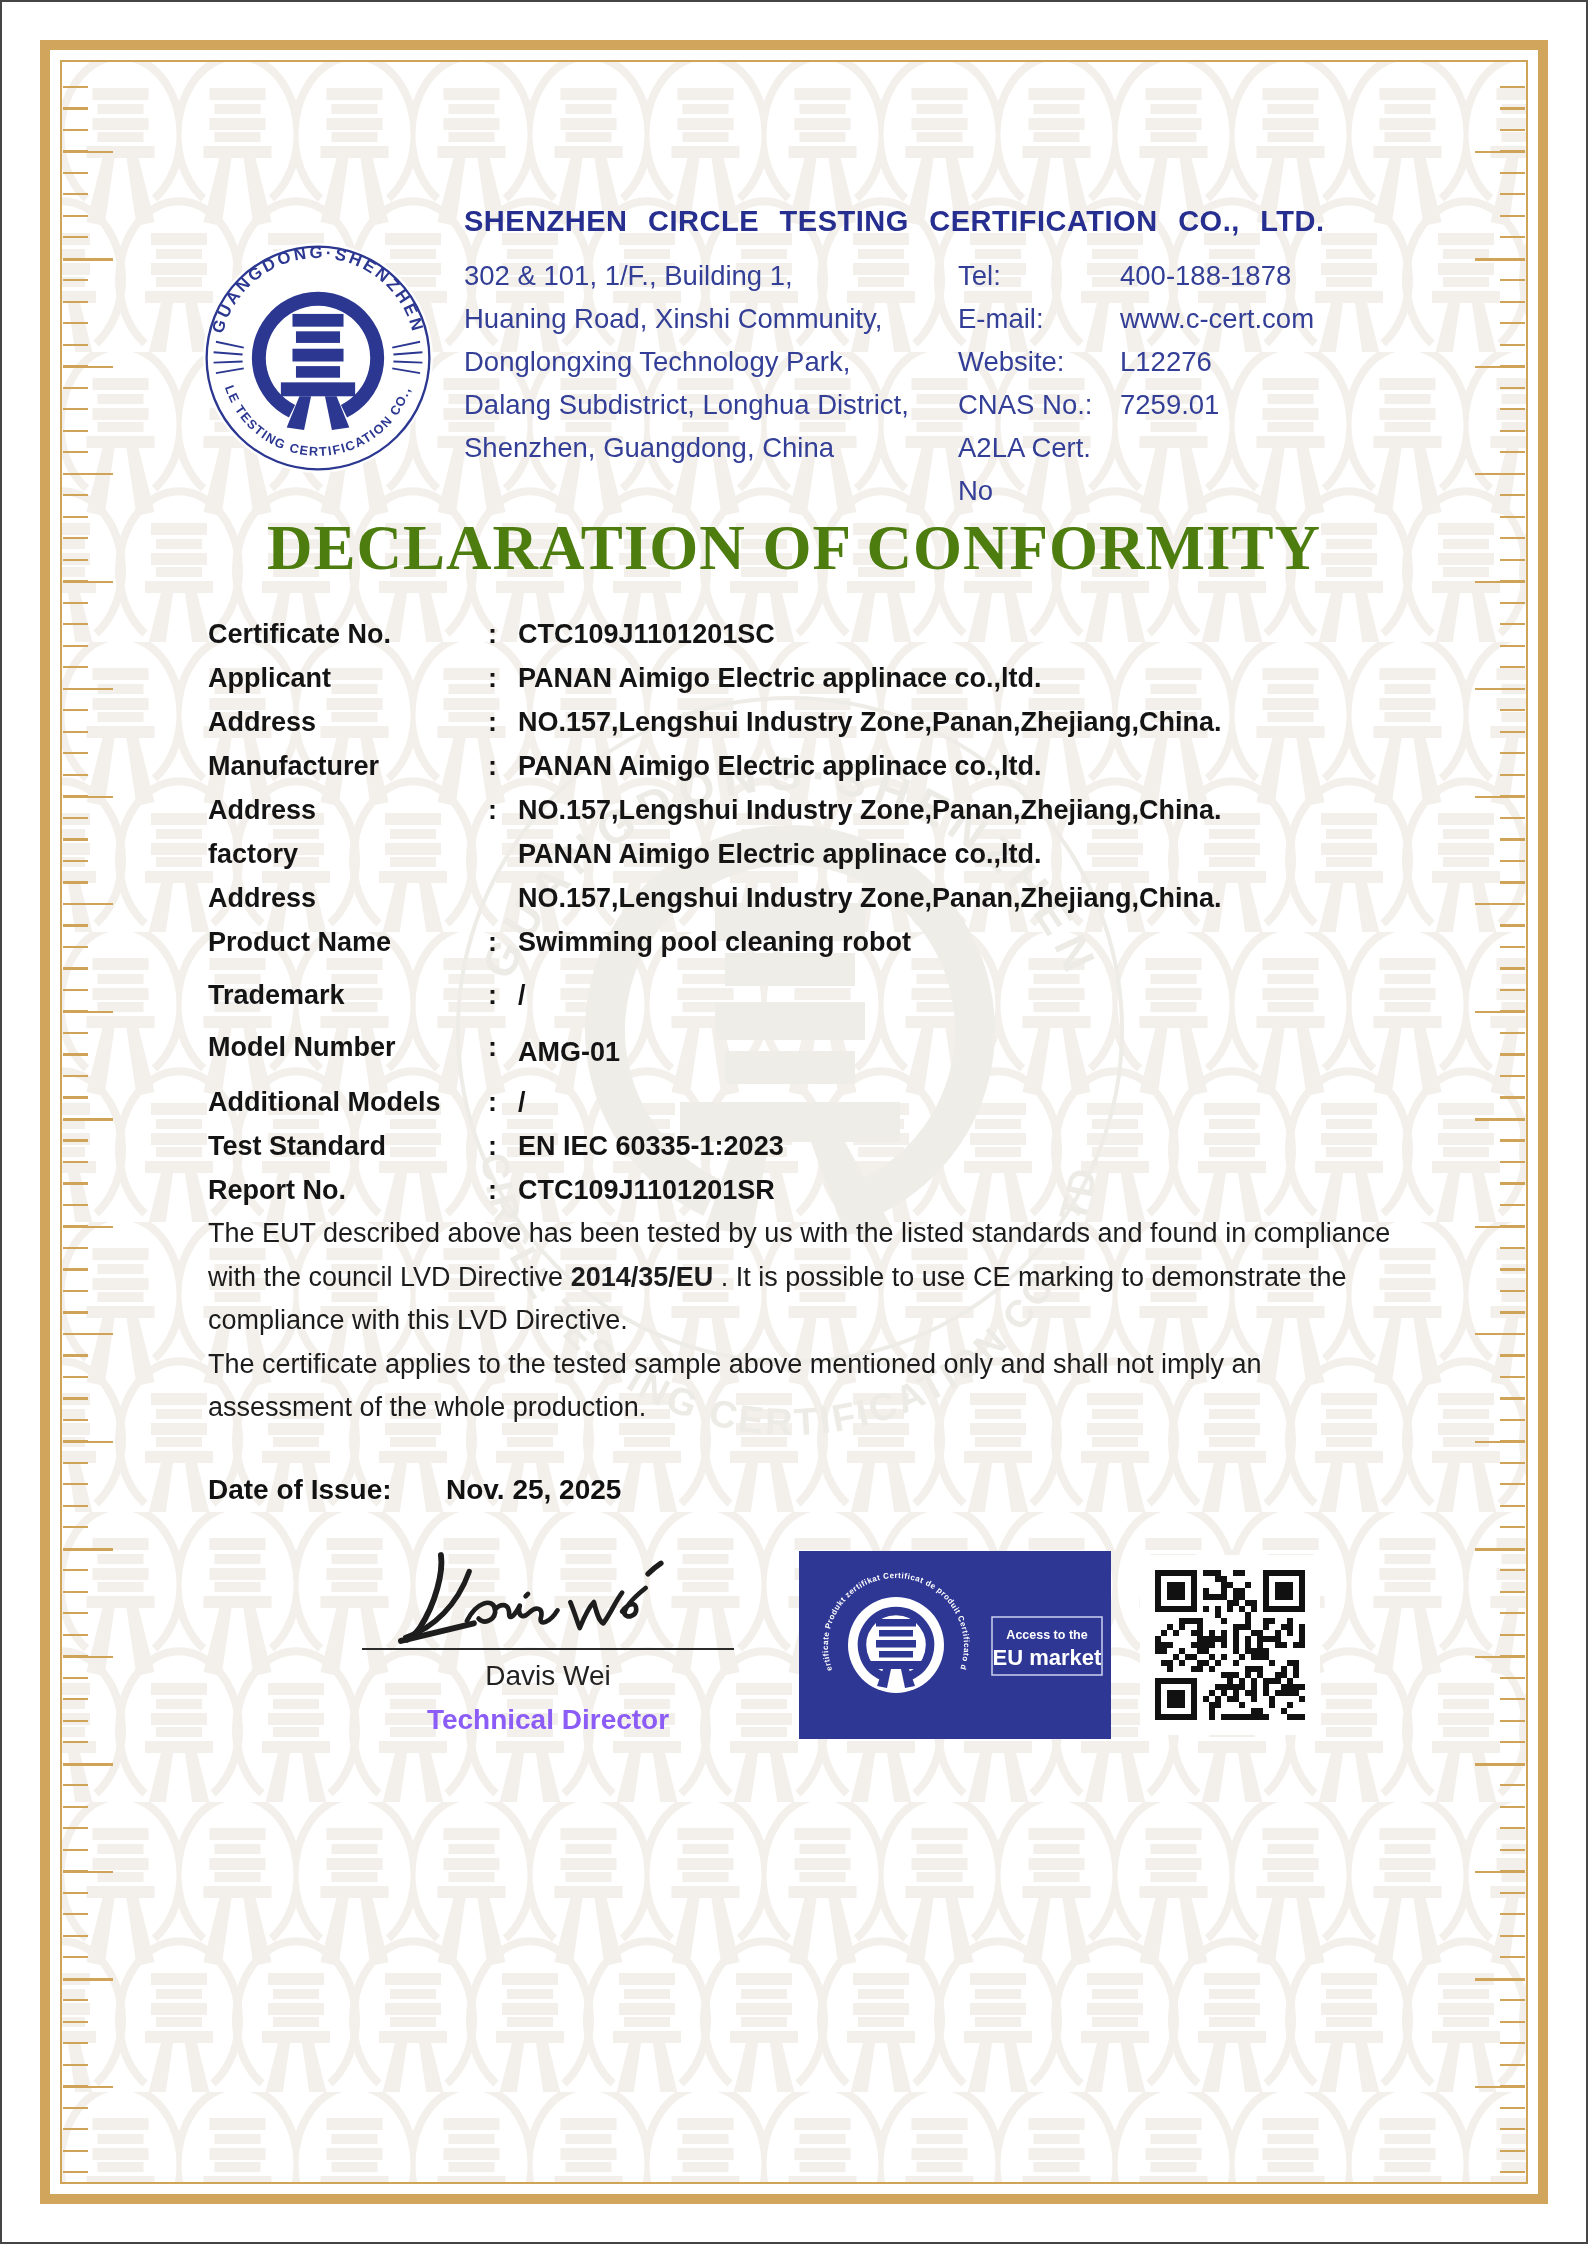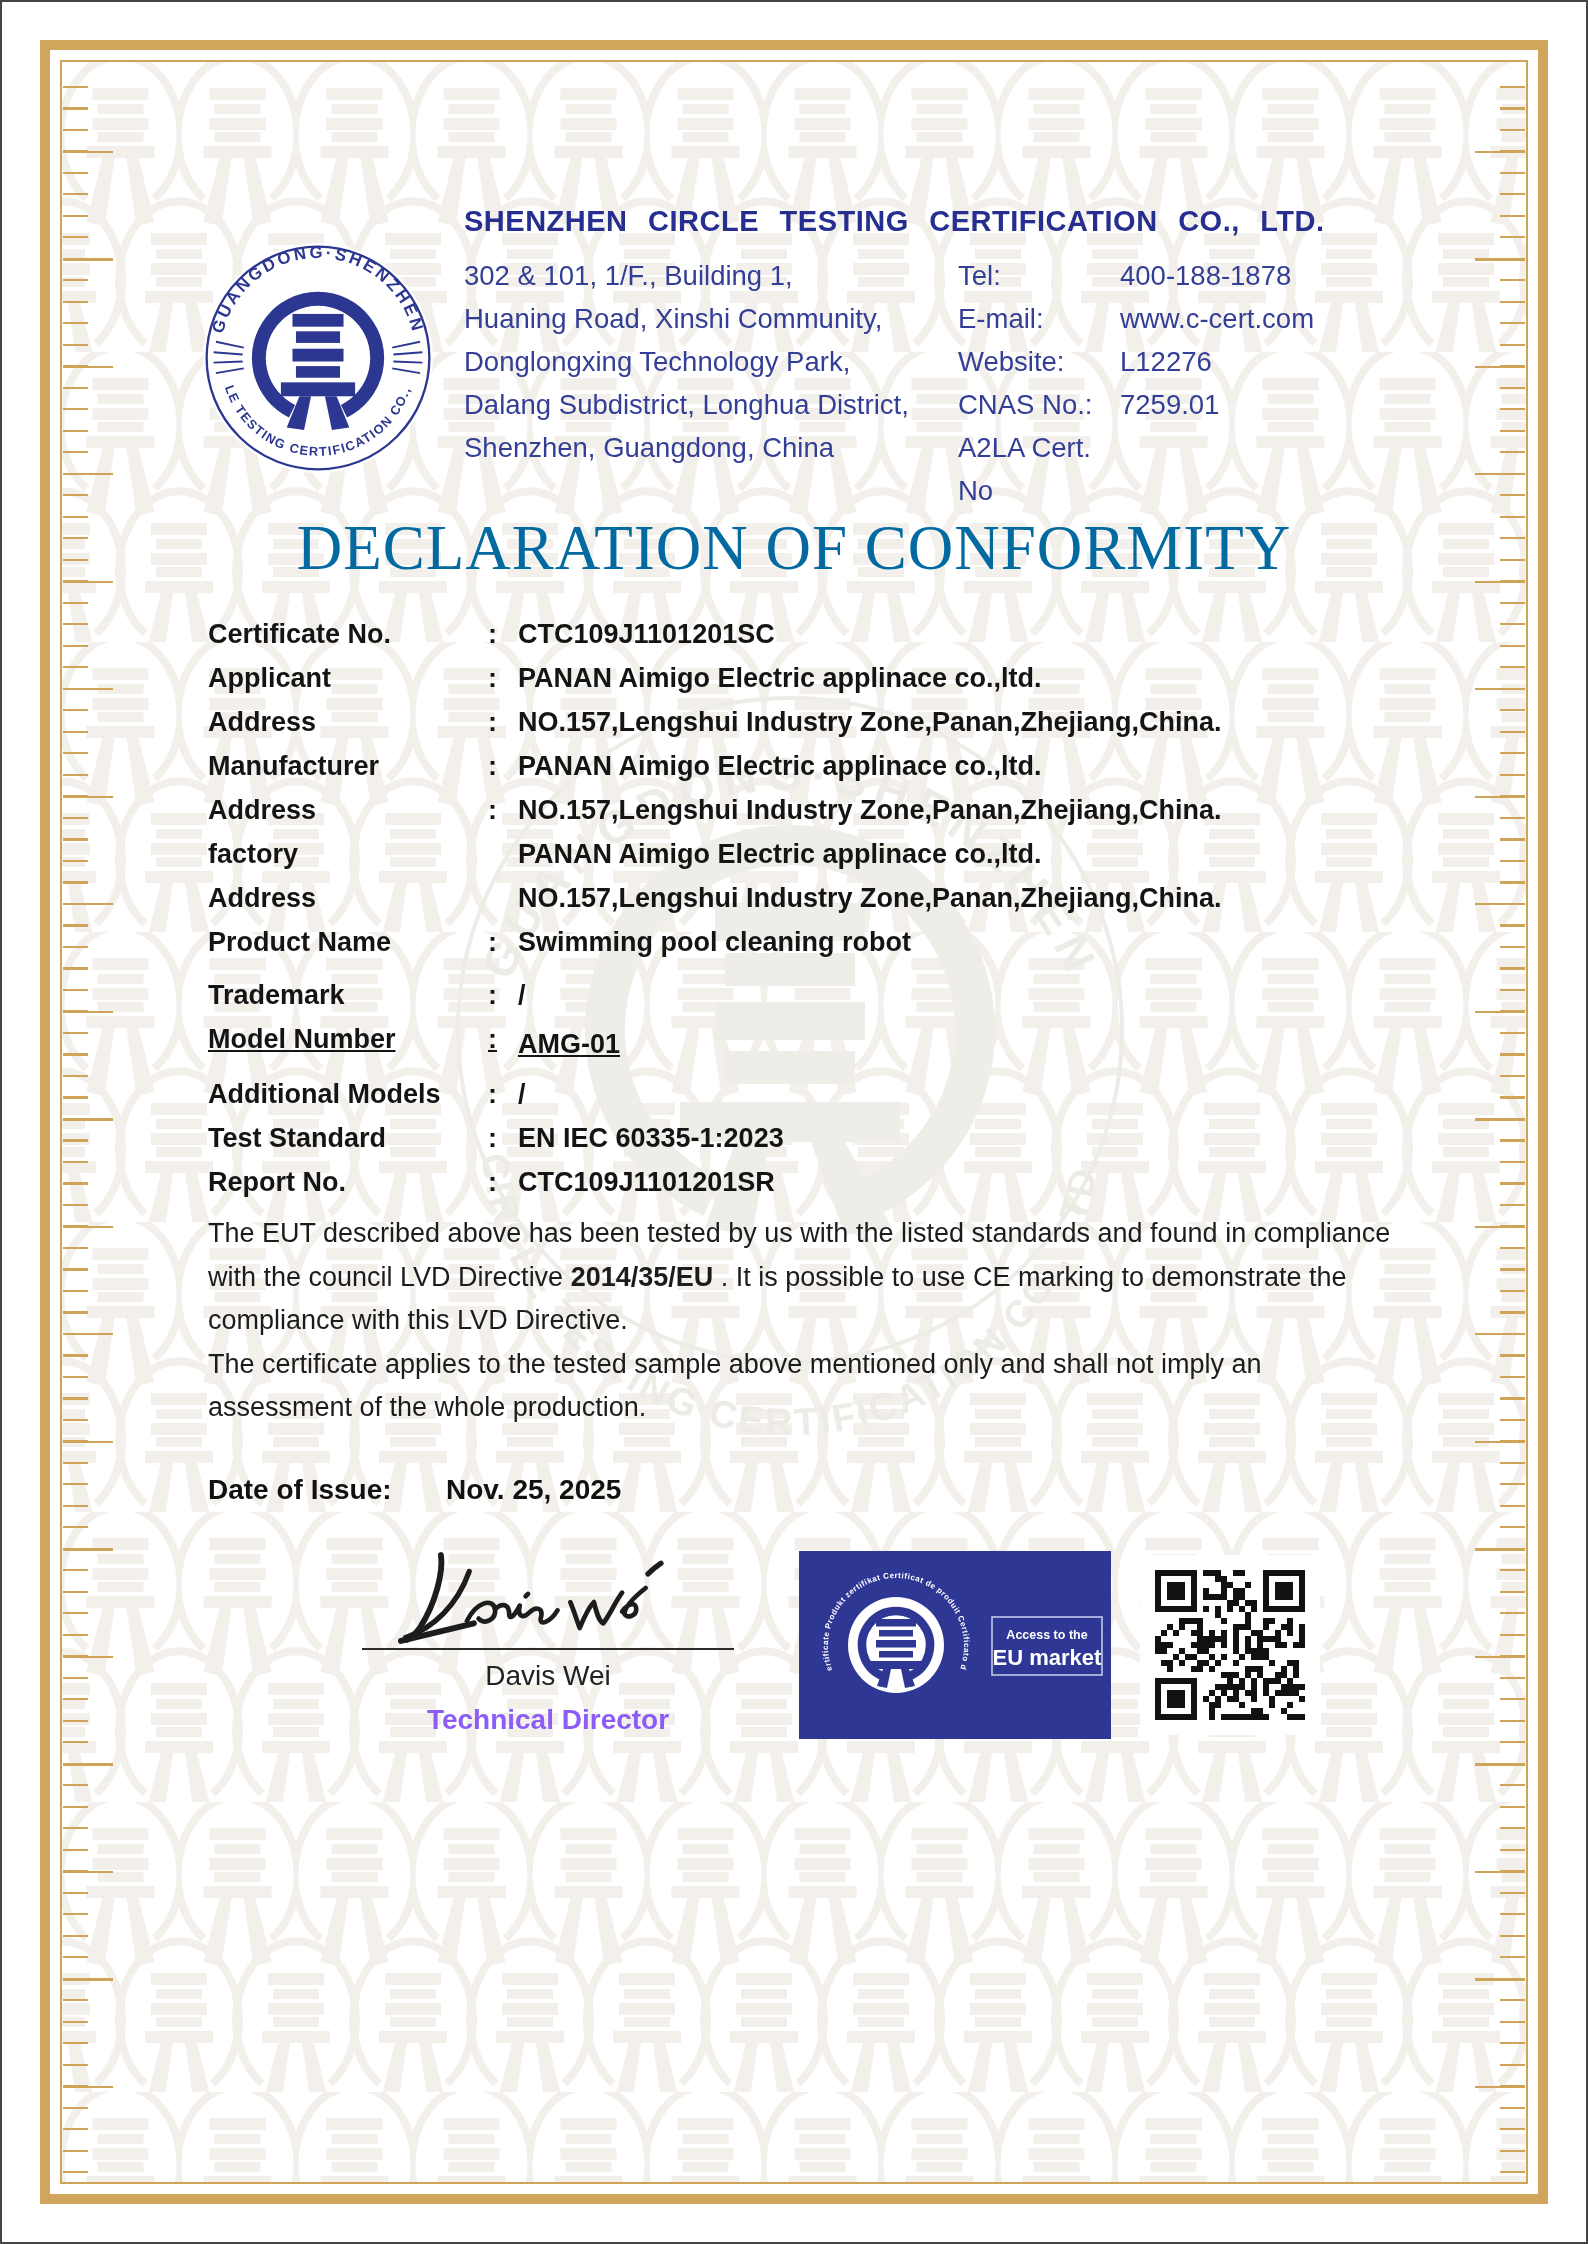--- a/index.html
+++ b/index.html
@@ -28,31 +28,31 @@
   .company-name{font-size:29px;font-weight:bold;color:#262f8f;letter-spacing:.5px;word-spacing:12px;line-height:34px;}
   .header-cols{display:flex;margin-top:16px;}
   .col-address{width:494px;}
   .col-labels{width:162px;}
   .col-values{flex:1;}
   .hline{font-size:27.5px;line-height:43px;color:#333e96;}
   .col-labels .hline.wrap2{line-height:43px;}
 
   
   .doc-title{position:absolute;left:0;right:0;top:512px;text-align:center;z-index:2;
-             font-family:"Liberation Serif",serif;font-weight:normal;font-size:63px;
-             color:#0369a1;letter-spacing:1px;}
+             font-family:"Liberation Serif",serif;font-weight:bold;font-size:63px;
+             color:#4d7c0f;letter-spacing:1px;}
 
   
   .fields{position:absolute;left:208px;top:612px;width:1210px;z-index:2;}
   .frow{display:flex;height:44px;line-height:44px;font-size:27px;font-weight:bold;color:#141414;align-items:flex-end;}
   .frow .flabel{width:280px;}
   .frow .fcolon{width:30px;}
   .frow .fvalue{flex:1;}
   .frow.g1{margin-top:9px;}
-  .frow.g2{text-decoration:underline;}
+  .frow.g2{margin-top:8px;}
   .frow.g3{margin-top:11px;}
   .fvalue.drop{position:relative;top:5px;}
 
   
   .bodytext{position:absolute;left:208px;top:1212px;width:1210px;z-index:2;
             font-size:27px;color:#1c1c1c;}
   .bline{height:43.5px;line-height:43.5px;white-space:nowrap;}
   .bline b{font-weight:bold;}
 
   

